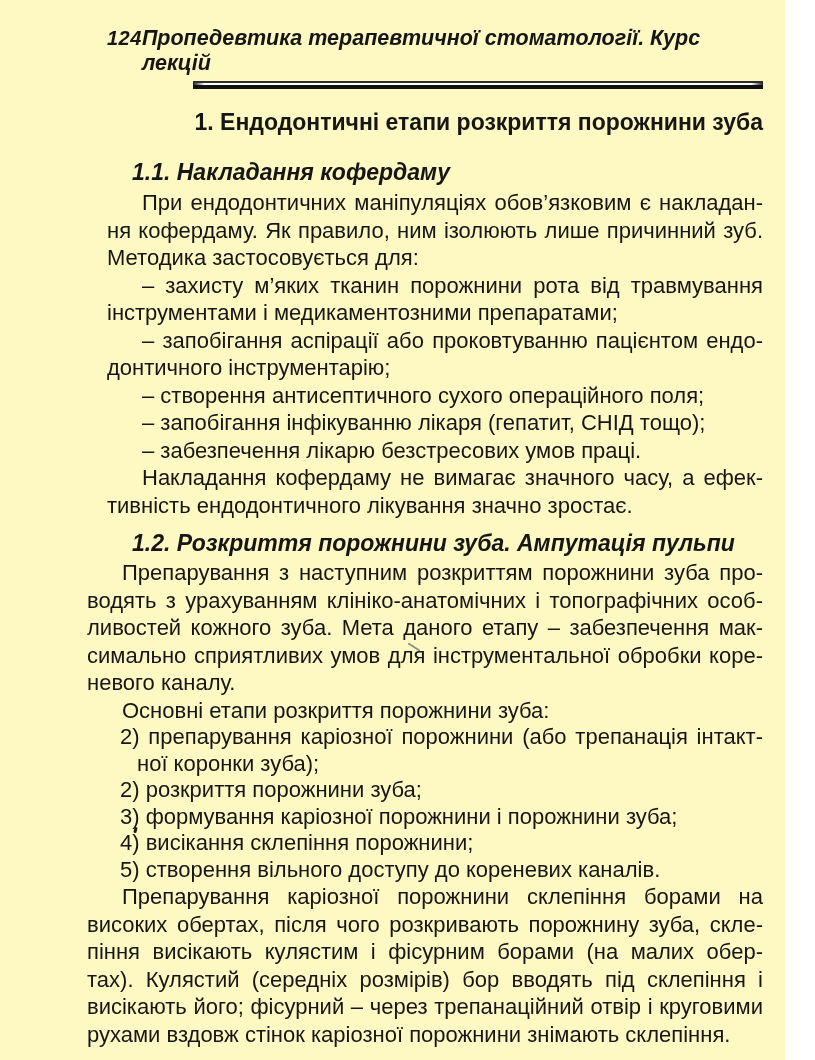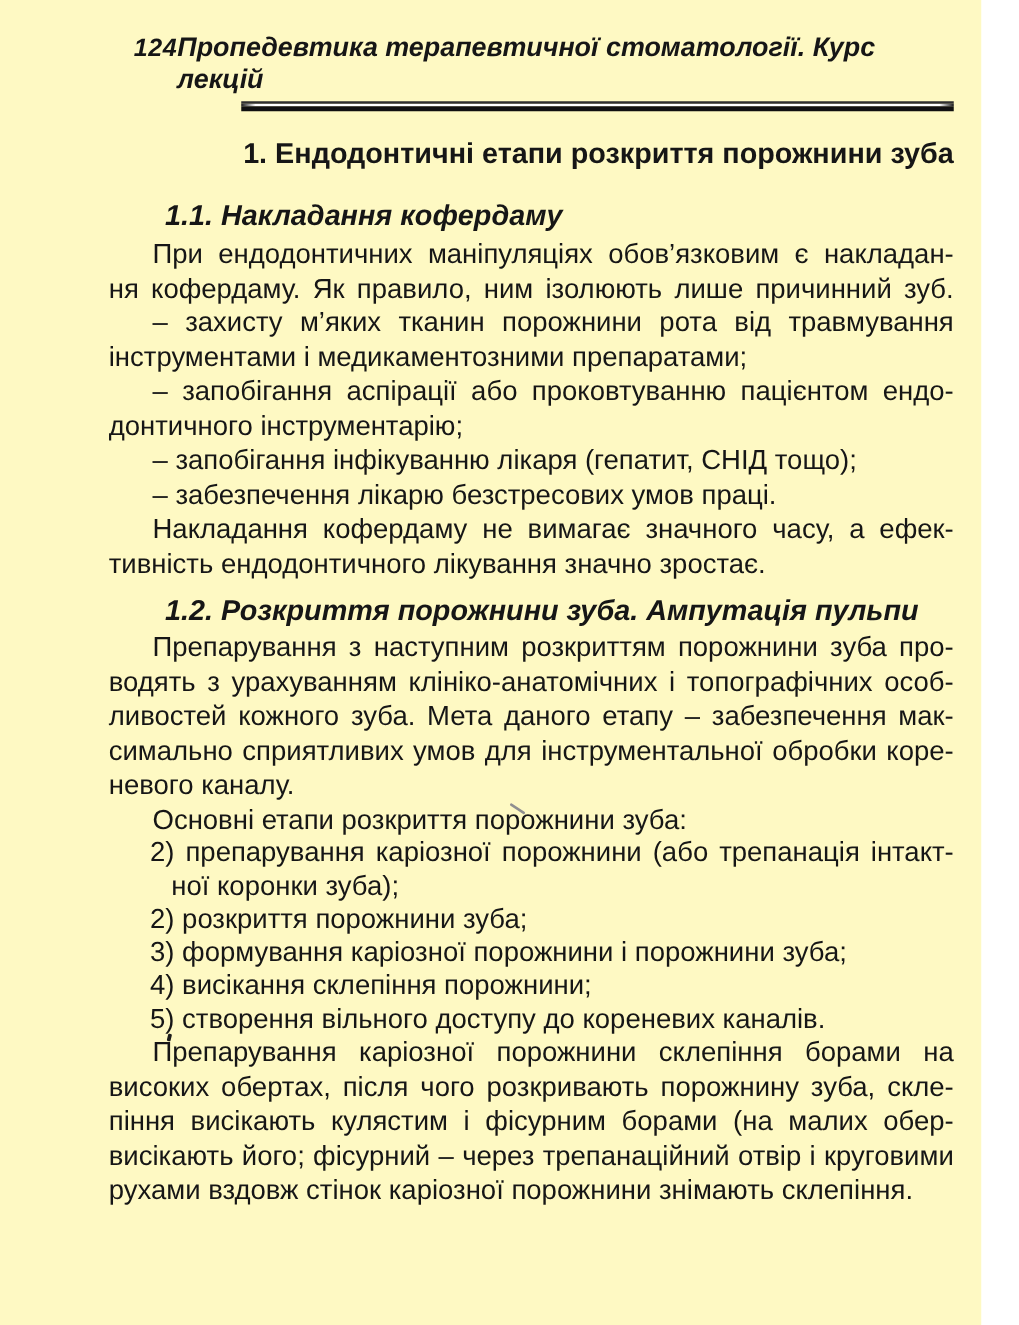--- a/index.html
+++ b/index.html
@@ -20,21 +20,21 @@
                border-top:2px solid #2e2e2e; border-bottom:4px solid #101010;
                background:linear-gradient(90deg,#1a1a1a 0%,#ffffff 2%,#ffffff 98%,#1a1a1a 100%); }
 
   
   .chapter-title { margin-top:20px; font-weight:bold; font-size:23px; line-height:26px; text-align:right; }
   .section-head { font-weight:bold; font-style:italic; font-size:23px; line-height:26px; margin-left:45px; }
   .mt24 { margin-top:24px; }
   .mt11 { margin-top:11px; }
 
   
-  .block { margin-top:4px; }
+  .block { margin-top:4px;margin-left:20px; }
   .block2 { margin-top:3px; }
   .ln { font-size:22px; line-height:27.5px; white-space:normal; }
   .steps .ln { line-height:26.5px; }
   .ind { text-indent:35px; }
   .j { text-align:justify; text-align-last:justify; }
   .num { margin-left:33px; }
   .numc { margin-left:50px; }
 
   
   .artifact-slash { position:absolute; left:407px; top:646px; width:14px; height:2px;
@@ -54,25 +54,27 @@
     </div>
     <div class="head-rule"></div>
 
     <div class="chapter-title">1. Ендодонтичні етапи розкриття порожнини зуба</div>
 
     <div class="section-head mt24">1.1. Накладання кофердаму</div>
 
     <div class="block">
       <div class="ln ind j">При ендодонтичних маніпуляціях обов’язковим є накладан-</div>
       <div class="ln j">ня кофердаму. Як правило, ним ізолюють лише причинний зуб.</div>
+      <div class="ln">Методика застосовується для:</div>
 
       <div class="ln ind j">– захисту м’яких тканин порожнини рота від травмування</div>
       <div class="ln">інструментами і медикаментозними препаратами;</div>
       <div class="ln ind j">– запобігання аспірації або проковтуванню пацієнтом ендо-</div>
       <div class="ln">донтичного інструментарію;</div>
+      <div class="ln ind">– створення антисептичного сухого операційного поля;</div>
       <div class="ln ind">– запобігання інфікуванню лікаря (гепатит, СНІД тощо);</div>
       <div class="ln ind">– забезпечення лікарю безстресових умов праці.</div>
 
       <div class="ln ind j">Накладання кофердаму не вимагає значного часу, а ефек-</div>
       <div class="ln">тивність ендодонтичного лікування значно зростає.</div>
     </div>
 
     <div class="section-head mt11">1.2. Розкриття порожнини зуба. Ампутація пульпи</div>
 
     <div class="block2">
@@ -89,20 +91,21 @@
         <div class="ln numc">ної коронки зуба);</div>
         <div class="ln num">2) розкриття порожнини зуба;</div>
         <div class="ln num">3) формування каріозної порожнини і порожнини зуба;</div>
         <div class="ln num">4) висікання склепіння порожнини;</div>
         <div class="ln num">5) створення вільного доступу до кореневих каналів.</div>
       </div>
 
       <div class="ln ind j">Препарування каріозної порожнини склепіння борами на</div>
       <div class="ln j">високих обертах, після чого розкривають порожнину зуба, скле-</div>
       <div class="ln j">піння висікають кулястим і фісурним борами (на малих обер-</div>
+      <div class="ln j">тах). Кулястий (середніх розмірів) бор вводять під склепіння і</div>
       <div class="ln j">висікають його; фісурний – через трепанаційний отвір і круговими</div>
       <div class="ln">рухами вздовж стінок каріозної порожнини знімають склепіння.</div>
     </div>
 
   </div>
 
   <div class="artifact-slash"></div>
   <div class="artifact-speck"></div>
 </div>
 

